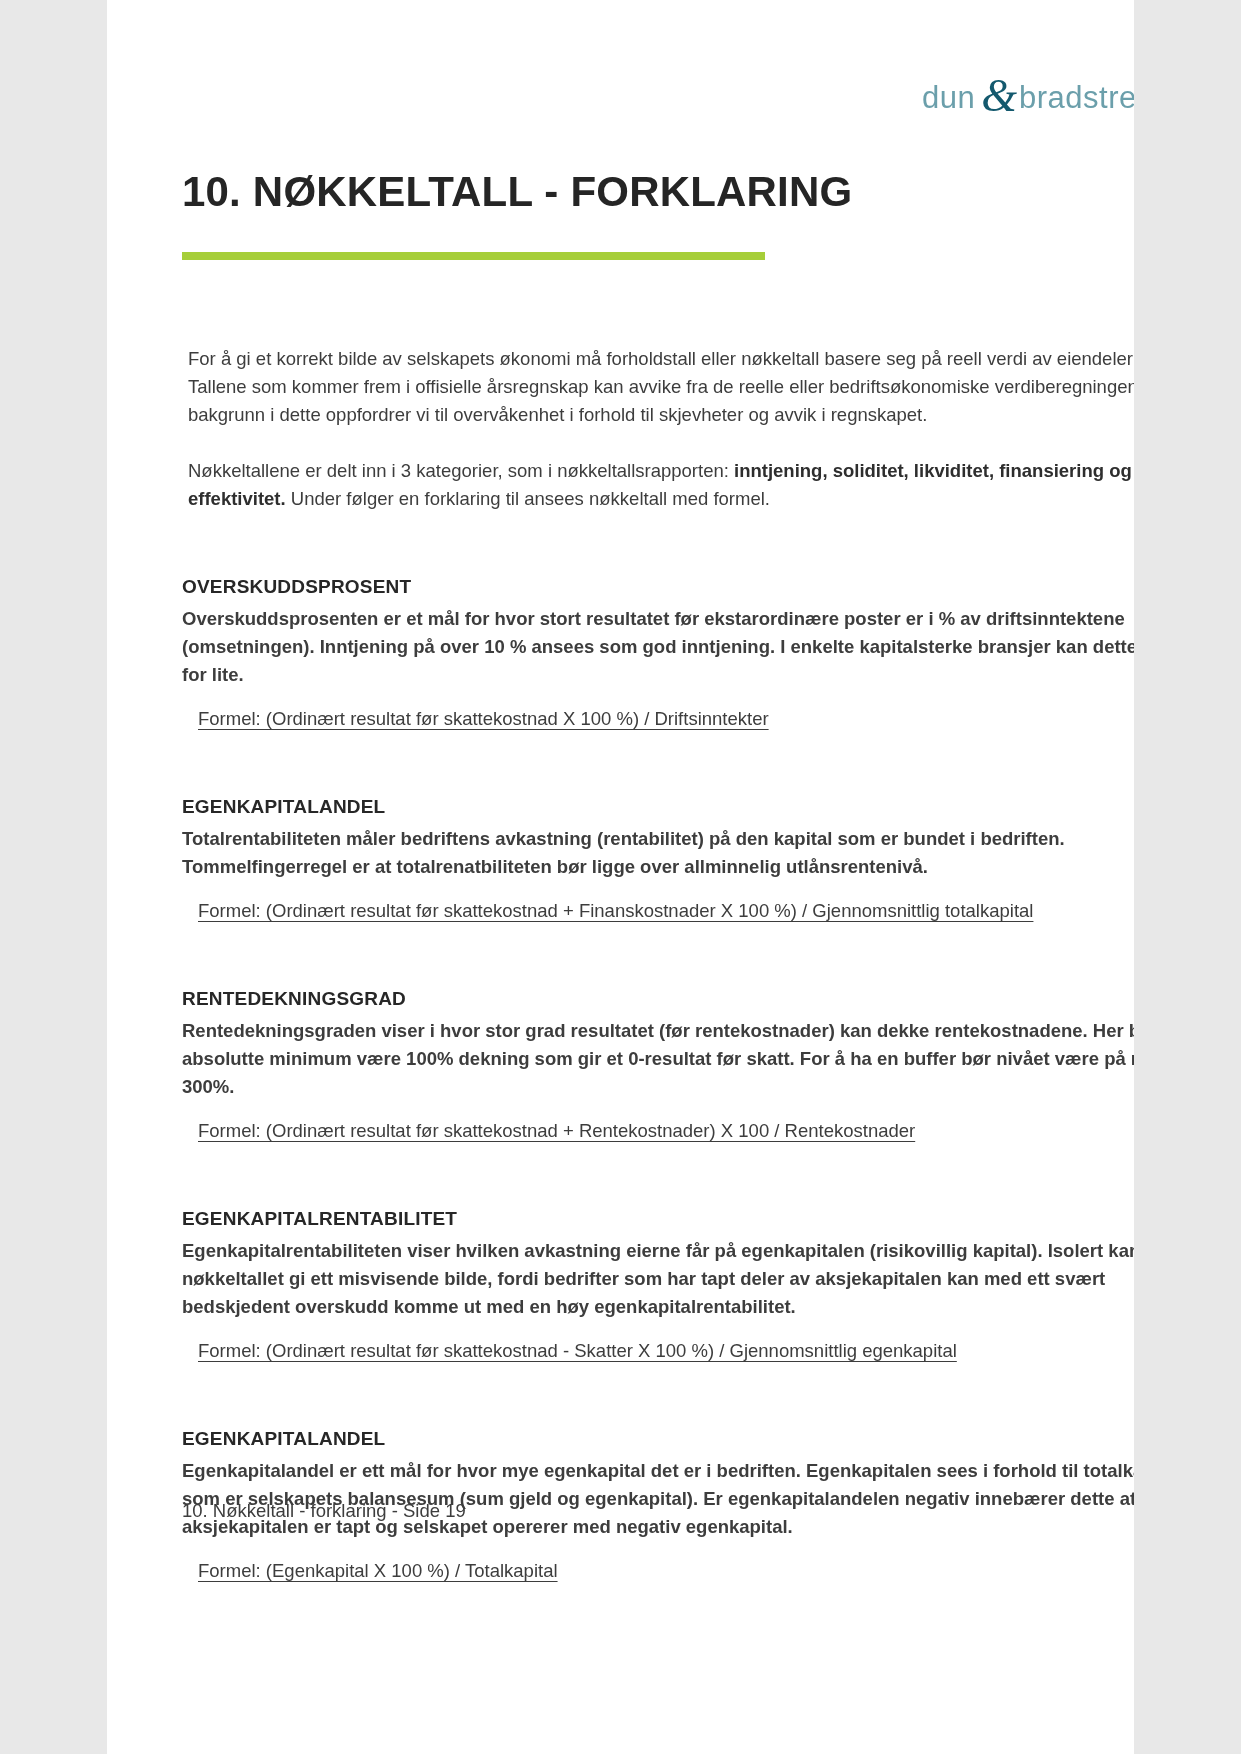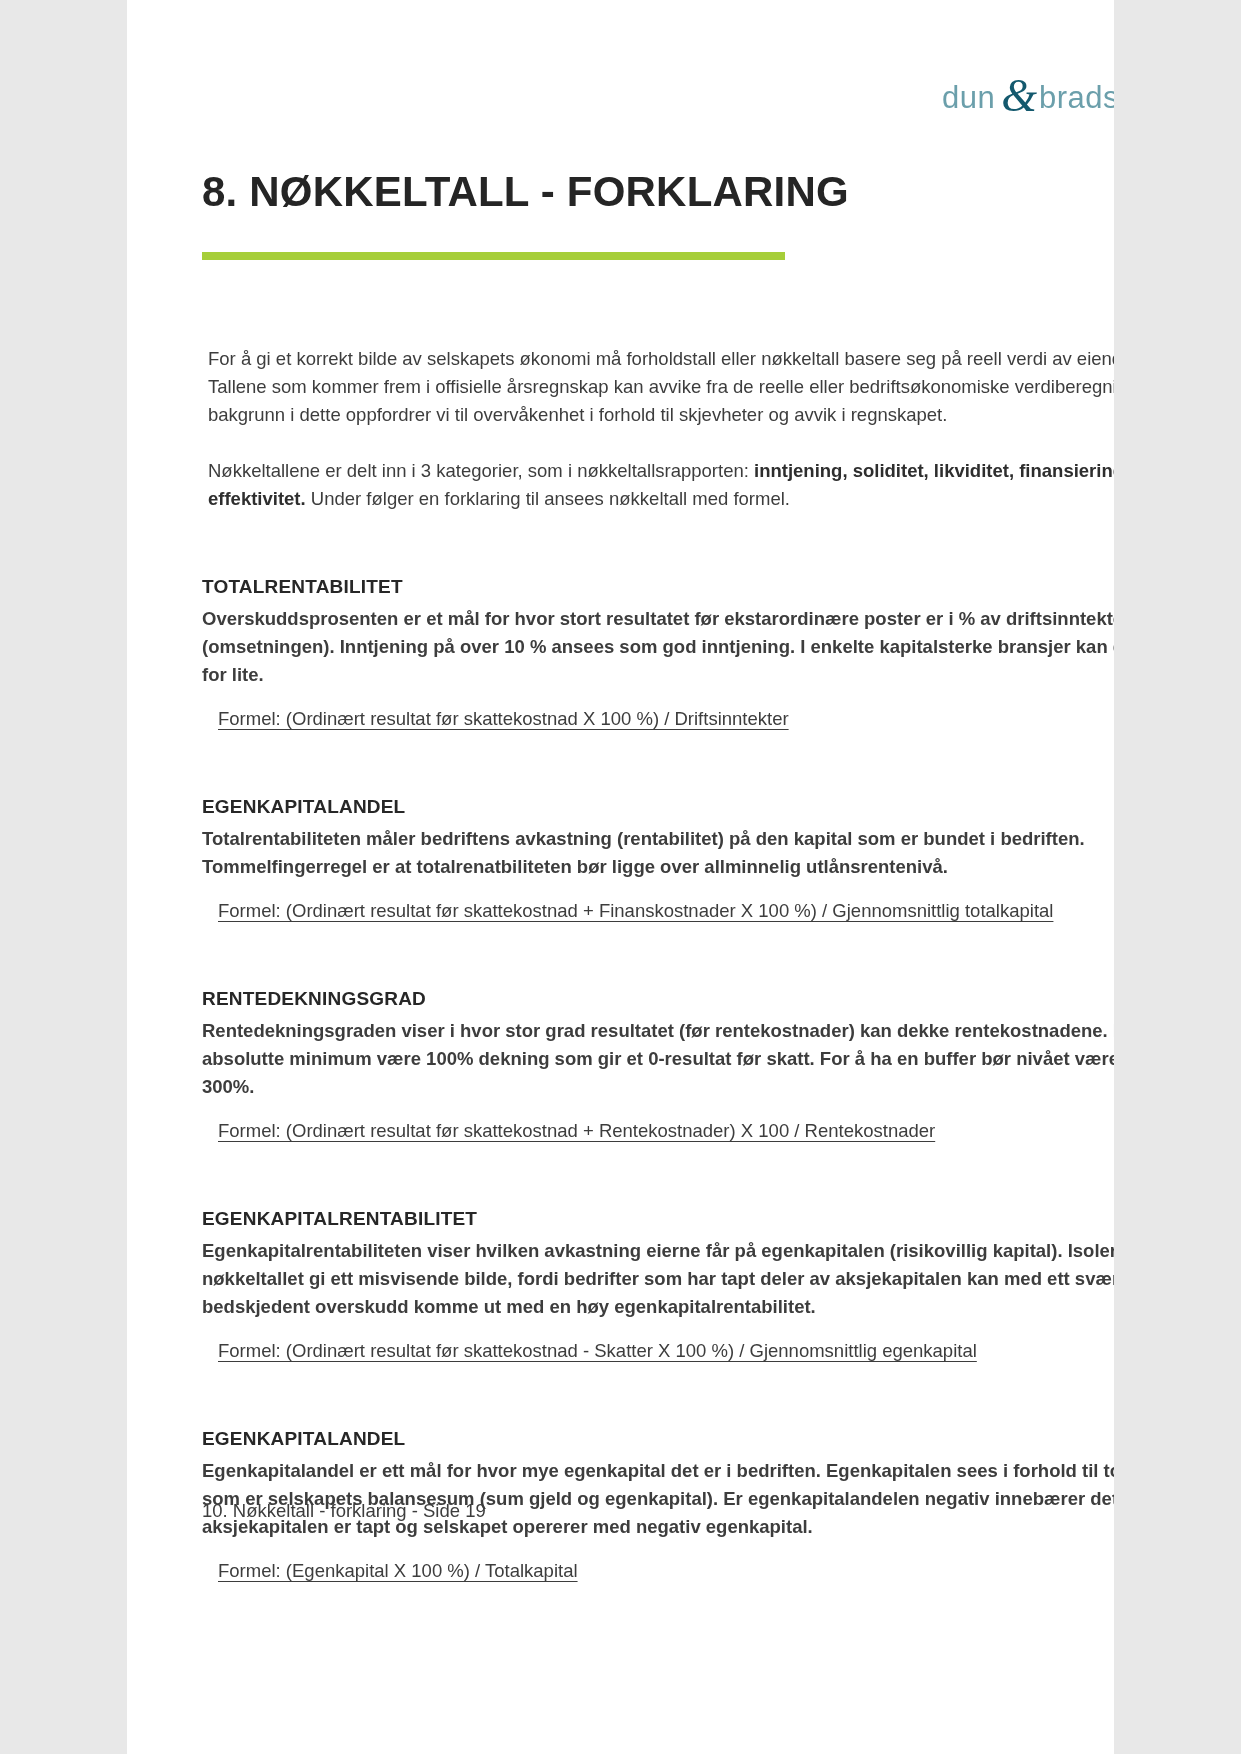--- a/index.html
+++ b/index.html
@@ -8,20 +8,21 @@
     background: #e8e8e8;
     font-family: "Liberation Sans", sans-serif;
   }
   .page {
     position: relative;
     width: 987px;
     height: 1754px;
     margin: 0 auto;
     background: #ffffff;
     overflow: hidden;
+    padding-left: 40px;
   }
 
   
   .logo {
     position: absolute;
     top: 66px;
     left: 815px;
     display: flex;
     align-items: baseline;
     white-space: nowrap;
@@ -117,32 +118,32 @@
 
 <div class="page">
 
   <div class="logo">
     <span class="word">dun</span>
     <span class="amp">&amp;</span>
     <span class="word">bradstreet</span>
   </div>
 
   <div class="title-block">
-    <h1 class="page-title">8. NØKKELTALL - FORKLARING</h1>
+    <h1 class="page-title">10. NØKKELTALL - FORKLARING</h1>
     <div class="title-rule"></div>
   </div>
 
   <div class="content">
 
     <p>For å gi et korrekt bilde av selskapets økonomi må forholdstall eller nøkkeltall basere seg på reell verdi av eiendeler og gjeld. Tallene som kommer frem i offisielle årsregnskap kan avvike fra de reelle eller bedriftsøkonomiske verdiberegningene. Med bakgrunn i dette oppfordrer vi til overvåkenhet i forhold til skjevheter og avvik i regnskapet.</p>
 
     <p><span>Nøkkeltallene er delt inn i 3 kategorier, som i nøkkeltallsrapporten: </span><span class="bold">inntjening, soliditet, likviditet, finansiering og effektivitet.</span><span> Under følger en forklaring til ansees nøkkeltall med formel.</span></p>
 
     <div class="section">
-      <h2>TOTALRENTABILITET</h2>
+      <h2>OVERSKUDDSPROSENT</h2>
       <p class="body-text">Overskuddsprosenten er et mål for hvor stort resultatet før ekstarordinære poster er i % av driftsinntektene (omsetningen). Inntjening på over 10 % ansees som god inntjening. I enkelte kapitalsterke bransjer kan dette være for lite.</p>
       <p class="formula">Formel: (Ordinært resultat før skattekostnad X 100 %) / Driftsinntekter</p>
     </div>
 
     <div class="section">
       <h2>EGENKAPITALANDEL</h2>
       <p class="body-text">Totalrentabiliteten måler bedriftens avkastning (rentabilitet) på den kapital som er bundet i bedriften. Tommelfingerregel er at totalrenatbiliteten bør ligge over allminnelig utlånsrentenivå.</p>
       <p class="formula">Formel: (Ordinært resultat før skattekostnad + Finanskostnader X 100 %) / Gjennomsnittlig totalkapital</p>
     </div>
 

